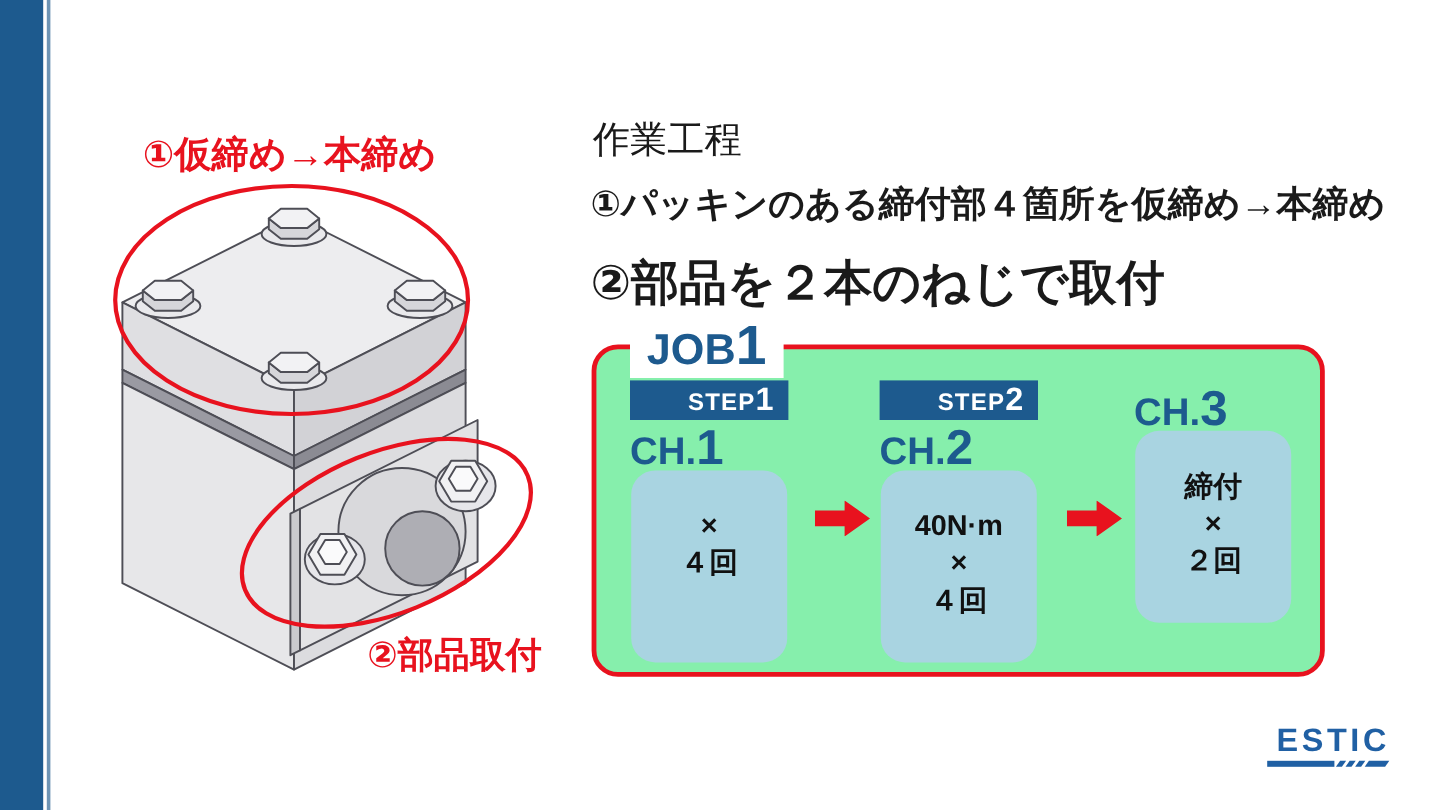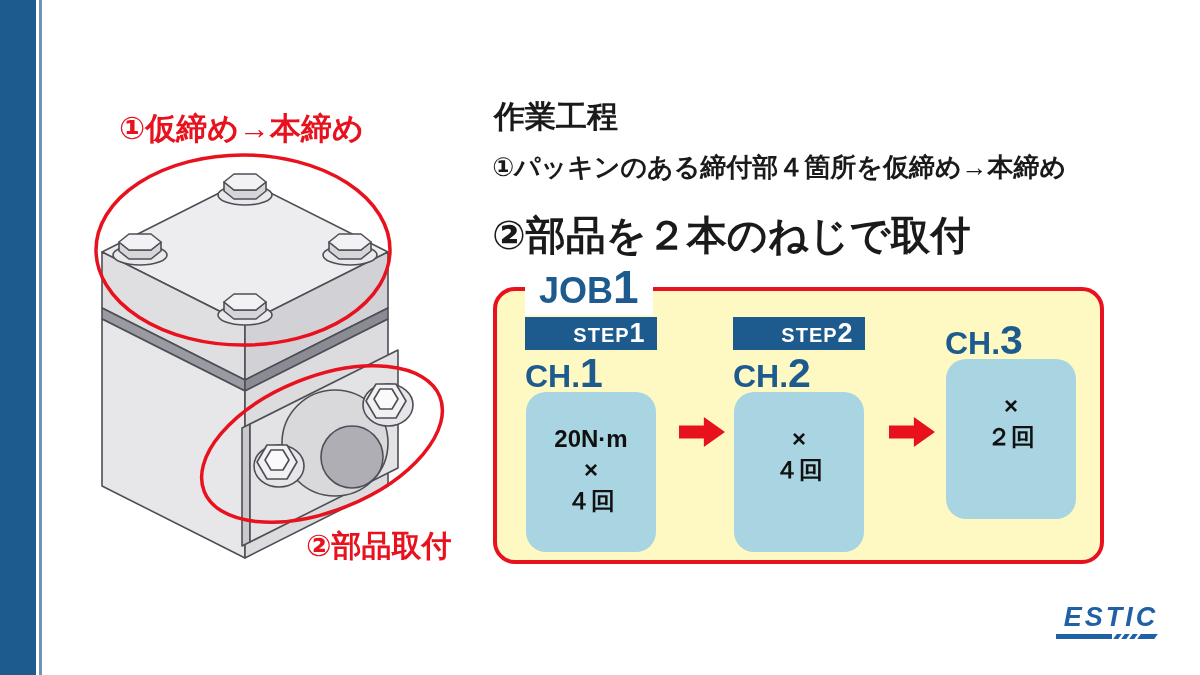--- a/index.html
+++ b/index.html
@@ -19,28 +19,28 @@
 
   
   .machine { position: absolute; left: 0; top: 0; width: 500px; height: 600px; }
 
   
   .anno { position: absolute; color: #e8121e; font-weight: bold; white-space: nowrap; }
   .anno-1 { left: 119px; top: 108px; font-size: 31px; }
   .anno-2 { left: 306px; top: 526px; font-size: 30px; }
 
   
-  .proc-title { position: absolute; left: 494px; top: 96px;  font-size: 31px; font-weight: bold; color: #1a1a1a; white-space: nowrap; }
-  .proc-line1 { position: absolute; left: 492px; top: 150px; font-size: 26px; font-weight: bold; color: #1a1a1a; white-space: nowrap; }
+  .proc-title { position: absolute; left: 494px; top: 96px;  font-size: 31px; font-weight: normal; color: #1a1a1a; white-space: nowrap; }
+  .proc-line1 { position: absolute; left: 492px; top: 150px; font-size: 30px; font-weight: bold; color: #1a1a1a; white-space: nowrap; }
   .proc-line2 { position: absolute; left: 492px; top: 208px; font-size: 40px; font-weight: bold; color: #1a1a1a; white-space: nowrap; }
 
   
   .job-box {
     position: absolute; left: 493px; top: 287px; width: 611px; height: 277px;
-    border: 4px solid #e8121e; border-radius: 22px; background: #fef9c3;
+    border: 4px solid #e8121e; border-radius: 22px; background: #86efac;
   }
   .job-label {
     position: absolute; top: -28px; left: 28px; background: #ffffff; padding: 0 14px;
     color: #1d5a8e; font-weight: bold; font-size: 36px; line-height: 48px; white-space: nowrap;
   }
   .job-label .num { font-size: 46px; }
 
   .col { position: absolute; top: 26px; width: 132px; }
   .col-1 { left: 28px; }
   .col-2 { left: 236px; }
@@ -72,21 +72,21 @@
     position: absolute; top: 126px; width: 46px; height: 30px; background: #e8121e;
     clip-path: polygon(0% 28%, 54% 28%, 54% 0%, 100% 50%, 54% 100%, 54% 72%, 0% 72%);
   }
   .arrow-1 { left: 182px; }
   .arrow-2 { left: 392px; }
 
   
   .logo { position: absolute; left: 1056px; top: 603px; width: 110px; }
   .logo-text {
     color: #2060a4; font-weight: 800; font-size: 27px; line-height: 28px;
-    letter-spacing: 3px; text-align: center; white-space: nowrap; font-style: italic;
+    letter-spacing: 3px; text-align: center; white-space: nowrap;
   }
   .logo-bar { display: flex; gap: 3px; margin-top: 3px; height: 5px; }
   .seg { background: #2060a4; height: 5px; }
   .seg-main { width: 56px; }
   .seg-s { width: 5px; transform: skewX(-35deg); }
   .seg-end { width: 17px; transform: skewX(-35deg); }
 </style>
 </head>
 <body>
 
@@ -162,44 +162,45 @@
 
   <div class="job-box">
     <div class="job-label"><span>JOB</span><span class="num">1</span></div>
 
     <div class="col col-1">
       <div class="step-header"><span>STEP</span><span class="num">1</span></div>
       <div class="ch-label"><span>CH.</span><span class="num">1</span></div>
       <div class="cell-wrap">
         <div class="cell"></div>
         <div class="cell-content">
-          <div>20N·m</div>
           <div>×</div>
           <div>４回</div>
         </div>
       </div>
     </div>
 
     <div class="col col-2">
       <div class="step-header"><span>STEP</span><span class="num">2</span></div>
       <div class="ch-label"><span>CH.</span><span class="num">2</span></div>
       <div class="cell-wrap">
         <div class="cell"></div>
         <div class="cell-content">
+          <div>40N·m</div>
           <div>×</div>
           <div>４回</div>
         </div>
       </div>
     </div>
 
     <div class="col col-3">
       <div class="ch-label"><span>CH.</span><span class="num">3</span></div>
       <div class="cell-wrap">
         <div class="cell"></div>
         <div class="cell-content">
+          <div>締付</div>
           <div>×</div>
           <div>２回</div>
         </div>
       </div>
     </div>
 
     <div class="flow-arrow arrow-1"></div>
     <div class="flow-arrow arrow-2"></div>
   </div>
 

